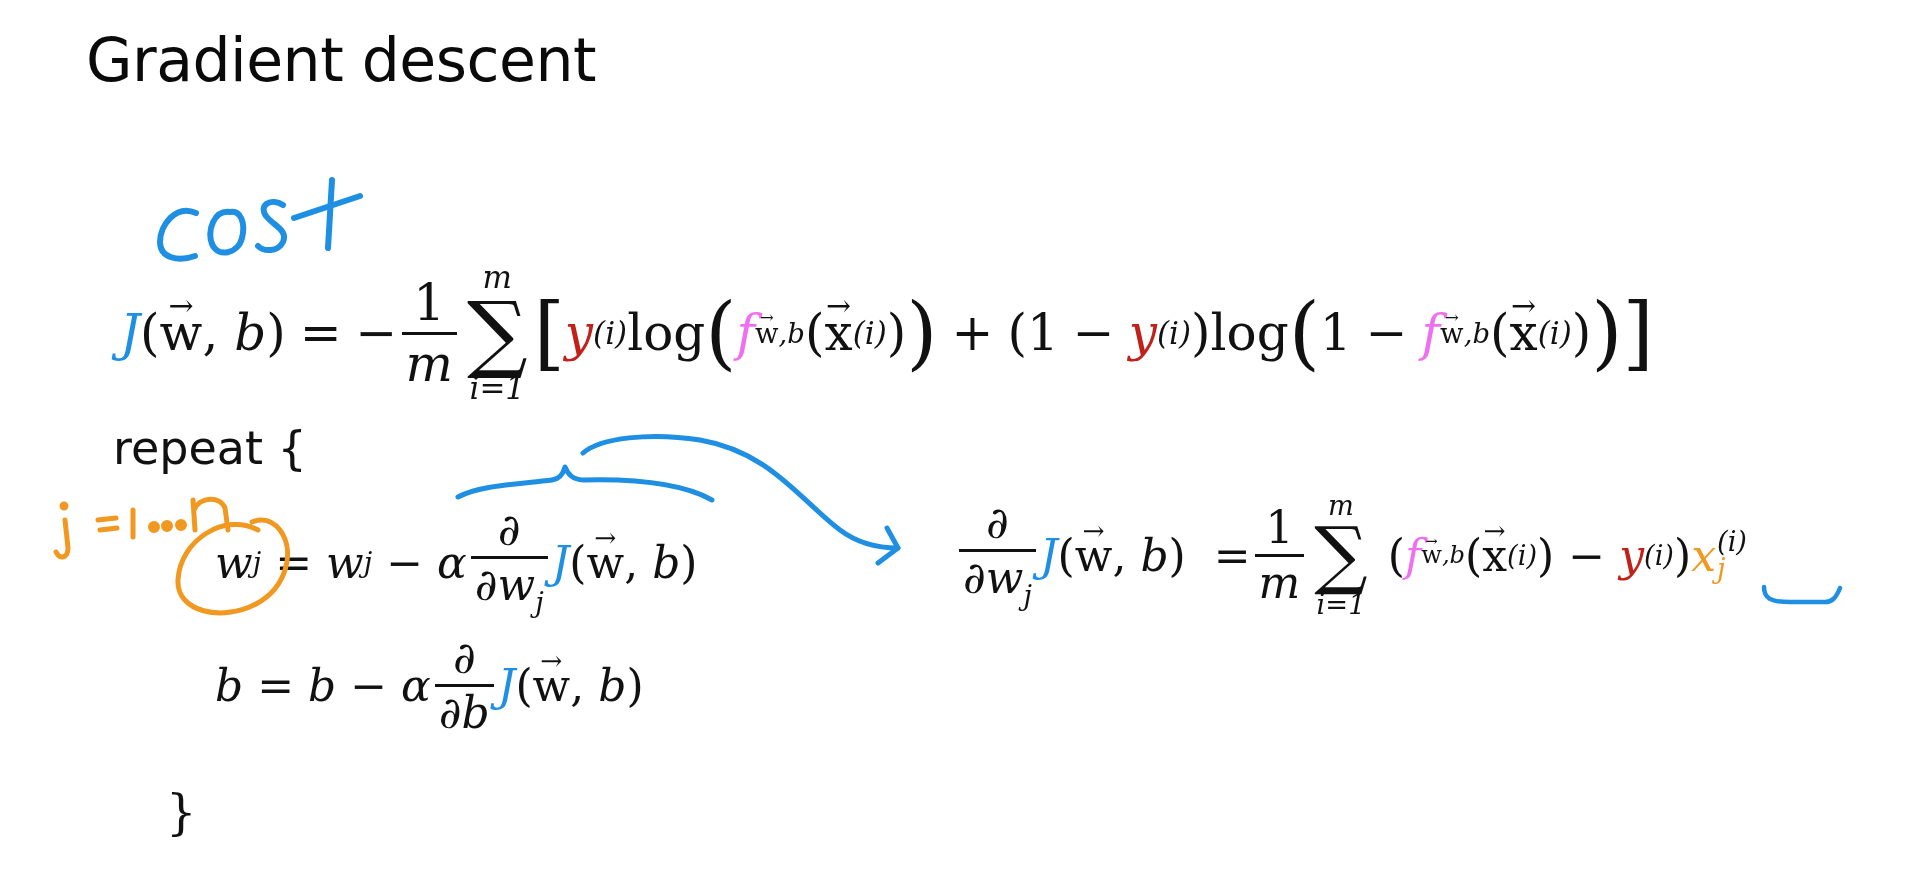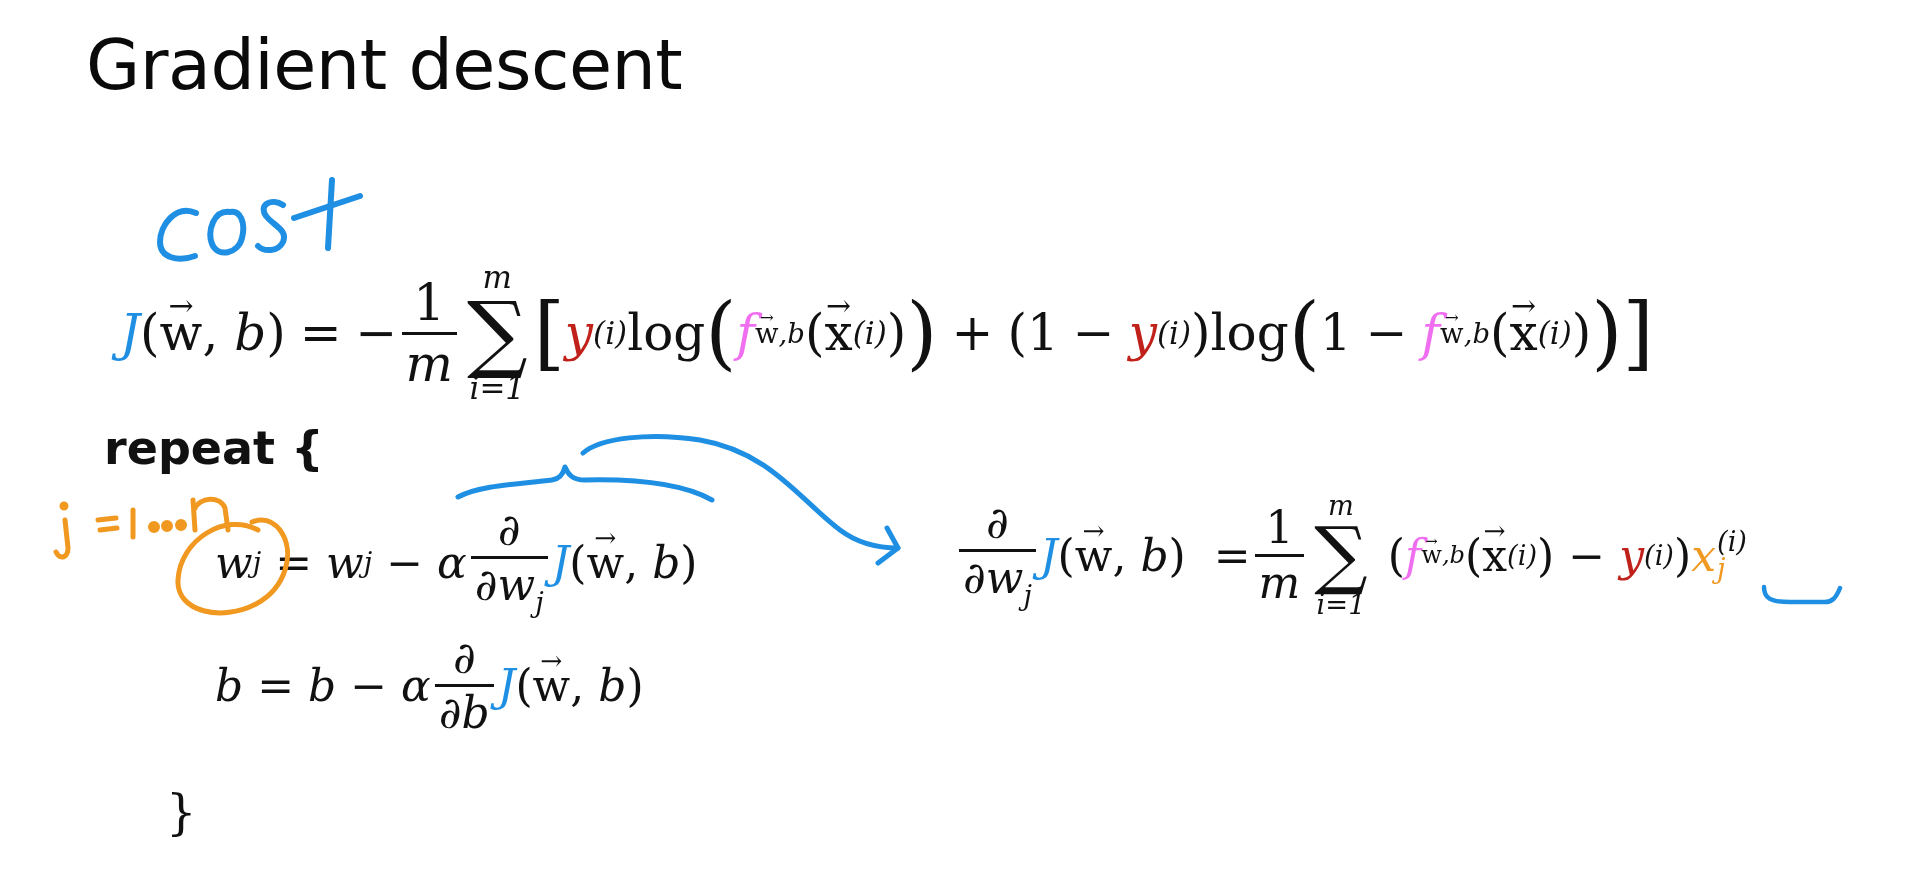--- a/index.html
+++ b/index.html
@@ -1,18 +1,18 @@
 <!DOCTYPE html>
 <html><head>
 <meta charset="utf-8">
 <style>
   html, body { margin: 0; padding: 0; background: #ffffff; }
   body { width: 1913px; height: 896px; position: relative; overflow: hidden; font-family: "DejaVu Sans", sans-serif; color: #111; }
   .abs { position: absolute; white-space: nowrap; }
-  .title { left: 86px; top: 30px; font-family: "DejaVu Sans", sans-serif; font-size: 70px; line-height: 1; color: #0a0a0a; letter-spacing: -0.5px; }
+  .title { left: 86px; top: 30px; font-family: "DejaVu Sans", sans-serif; font-size: 60px; line-height: 1; color: #0a0a0a; letter-spacing: -0.5px; }
   .math { font-family: "DejaVu Serif", "Liberation Serif", serif; color: #111; display: flex; align-items: center; }
   .it { font-style: italic; }
   .blue { color: #1e8fe3; }
   .red { color: #c0221b; }
   .pink { color: #f06ff0; }
   .orange { color: #f0981f; }
   .frac { display: inline-flex; flex-direction: column; align-items: center; vertical-align: middle; margin: 0 4px; }
   .frac .num { line-height: 1; padding: 0 4px 4px; }
   .frac .den { line-height: 1; padding: 4px 4px 0; border-top: 3px solid #111; }
   .sum { display: inline-flex; flex-direction: column; align-items: center; margin: 0 6px; }
@@ -85,21 +85,21 @@
   <span class="it pink">f</span>
     <span class="subb"><span class="vec">w</span><span class="it">,b</span></span>
   <span>(</span>
     <span class="vec">x</span>
     <span class="sup it">(i)</span>
     <span>)</span>
   <span class="big">)</span>
   <span class="big">]</span>
 </div>
 
-<div class="abs plain" style="left:104px; top:425px; font-size:46px; line-height:1;font-weight:bold;">repeat {</div>
+<div class="abs plain" style="left:113px; top:425px; font-size:46px; line-height:1;">repeat {</div>
 
 <div class="abs math" style="left:215px; top:492px; font-size:44px; height:140px;">
   <span class="it">w</span>
     <span class="sub it">j</span>
   <span class="sp"></span>
     <span>=</span>
     <span class="sp"></span>
   <span class="it">w</span>
     <span class="sub it">j</span>
   <span class="sp"></span>

